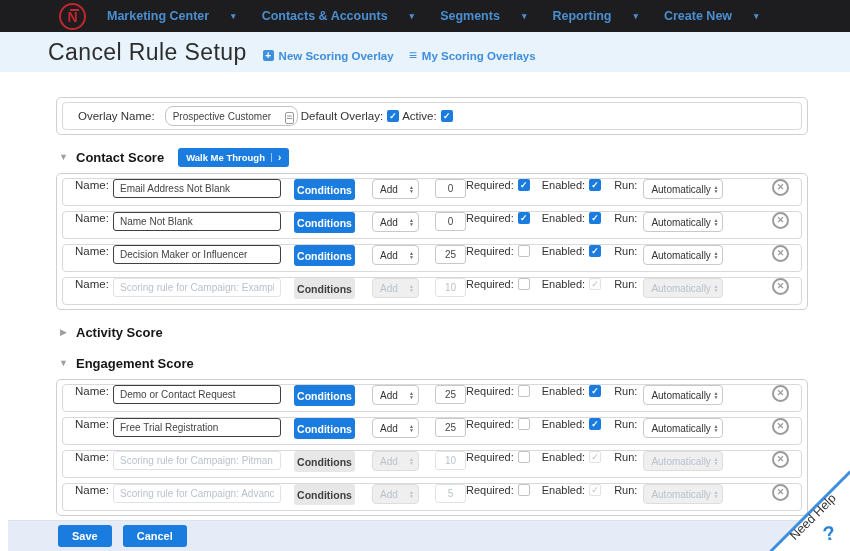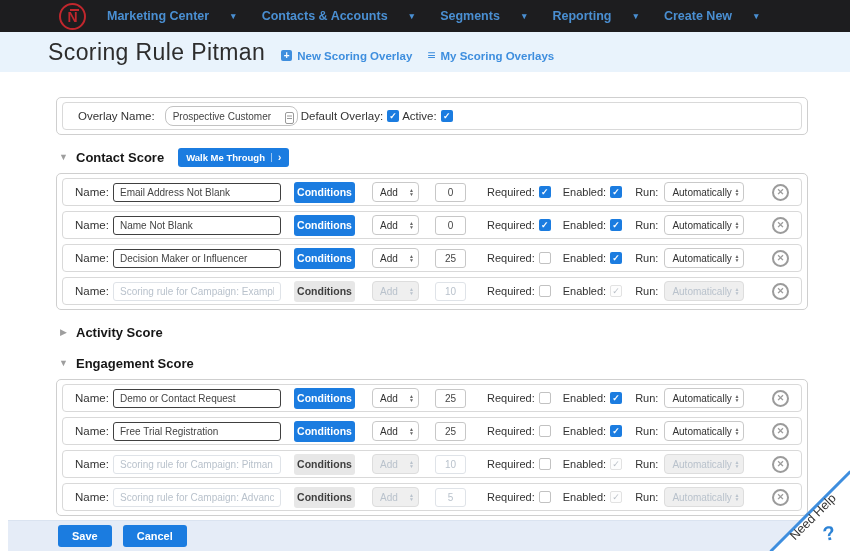--- a/index.html
+++ b/index.html
@@ -42,31 +42,31 @@
 
   
   .section-head { display:flex; align-items:center; margin:13px 0 7px 0; gap:7px; padding-left:2px; height:18px; }
   .tri { font-size:9px; color:#9e9e9e; width:11px; text-align:center; cursor:pointer; }
   .section-title { font-size:13px; font-weight:700; color:#161616; white-space:nowrap; }
   .wmt-btn { margin-left:7px; display:flex; align-items:center; background:#1b7ce0; border:none; border-radius:3px; color:#fff; font-size:9.5px; font-weight:700; padding:4px 8px; gap:6px; font-family:inherit; cursor:pointer; }
   .wmt-chevron { border-left:1px solid rgba(255,255,255,.55); padding-left:6px; font-size:10px; line-height:9px; }
 
   
   .rules-panel { margin-bottom:0; }
-  .rule-row { display:flex; align-items:center; height:28px; border:1px solid #d9d9d9; border-radius:4px; padding:0 12px; margin-bottom:5px; background:#fff; }
+  .rule-row { display:flex; height:28px; border:1px solid #d9d9d9; border-radius:4px; padding:0 12px; margin-bottom:5px; background:#fff; }
   .rule-row:last-child { margin-bottom:0; }
   .rr-name-lbl { font-size:11.5px; color:#333; width:38px; flex:none; }
   .name-input { width:168px; height:19px; border:1px solid #404040; border-radius:3px; font-size:10px; color:#444; padding:0 6px; font-family:inherit; flex:none; }
   .conditions-btn { margin-left:13px; width:61px; height:21px; background:#1b7ce0; color:#fff; border:none; border-radius:3px; font-size:10.5px; font-weight:700; font-family:inherit; cursor:pointer; flex:none; }
   .select { display:flex; align-items:center; justify-content:space-between; height:20px; border:1px solid #c9c9c9; border-radius:4px; background:#fff; padding:0 4px 0 7px; font-size:10px; color:#333; cursor:pointer; flex:none; }
   .sel-arrows i { display:block; font-size:5px; line-height:4px; color:#666; font-style:normal; text-align:center; }
   .op-select { margin-left:17px; width:47px; }
   .value-input { margin-left:16px; width:31px; height:19px; border:1px solid #c7c7c7; border-radius:3px; font-size:10px; color:#444; text-align:center; font-family:inherit; flex:none; }
   .rr-lbl { font-size:11px; color:#333; white-space:nowrap; flex:none; }
-  .req-lbl { margin-left:21px; }
+  .req-lbl { margin-left:0; }
   .en-lbl { margin-left:12px; }
   .run-lbl { margin-left:13px; }
   .run-select { margin-left:6px; width:80px; }
   .delete-btn { margin-left:auto; width:17px; height:17px; border:2px solid #9b9b9b; border-radius:50%; color:#9b9b9b; font-size:9px; font-weight:700; line-height:13px; text-align:center; cursor:pointer; flex:none; background:#fff; }
 
   
   .rule-row.disabled .name-input { color:#b9c2cc; border-color:#dfe3e8; }
   .rule-row.disabled .conditions-btn { background:#e7e7e7; color:#3f3f3f; }
   .rule-row.disabled .select { background:#efefef; border-color:#dddddd; color:#b9c2cc; }
   .rule-row.disabled .sel-arrows i { color:#b9c2cc; }
@@ -115,21 +115,21 @@
           <span class="caret">▾</span>
         </a>
         <a class="nav-item">
           <span>Create New</span>
           <span class="caret">▾</span>
         </a>
       </div>
   </div>
 
   <div class="page-header">
-    <div class="page-title">Scoring Rule Pitman</div>
+    <div class="page-title">Cancel Rule Setup</div>
     <div class="header-links">
       <a class="header-link">
         <span class="plus-ico">+</span>
         <span>New Scoring Overlay</span>
       </a>
       <a class="header-link">
         <span class="list-ico">≡</span>
         <span>My Scoring Overlays</span>
       </a>
     </div>

